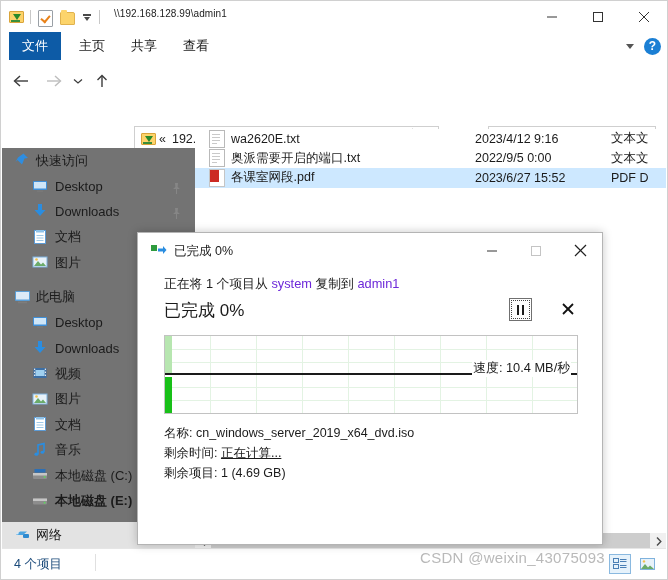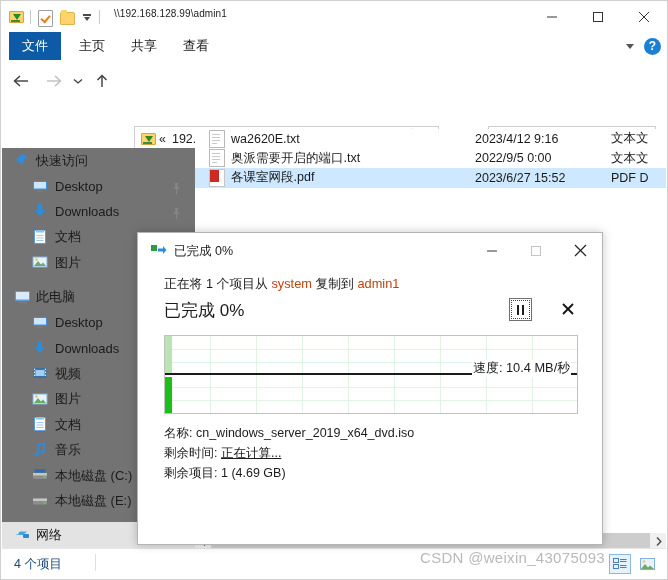--- a/index.html
+++ b/index.html
@@ -120,21 +120,21 @@
   .dlg{position:absolute;left:137px;top:232px;width:466px;height:313px;background:#fff;
        border:1px solid #b4b4b4;box-shadow:0 0 9px rgba(0,0,0,.22);box-sizing:border-box;}
   .dlg-title{position:absolute;left:0;top:0;height:36px;width:100%;}
   .dlg-ico{position:absolute;left:13px;top:11px;width:16px;height:13px;}
   .dlg-ttxt{position:absolute;left:36px;top:10px;font-size:12.5px;color:#1b1b1b;}
   .dlg-btns{position:absolute;right:0;top:0;display:flex;}
   .dbtn{width:44px;height:35px;display:flex;align-items:center;justify-content:center;}
 
   .dlg-body{position:absolute;left:0;top:36px;right:0;bottom:56px;}
   .line1{position:absolute;left:26px;top:7px;font-size:12.8px;color:#1b1b1b;white-space:nowrap;}
-  .line1 b{font-weight:normal;color:#c2410c;}
+  .line1 b{font-weight:normal;color:#6d28d9;}
   .line2{position:absolute;left:26px;top:30px;font-size:17px;color:#1b1b1b;}
   .pausebtn{position:absolute;left:371px;top:29px;width:23px;height:23px;border:1px solid #707070;
      background:#fff;display:flex;align-items:center;justify-content:center;box-sizing:border-box;
      outline:1px dotted #444;outline-offset:-3px;}
   .pausebtn i{display:block;width:2px;height:10px;background:#1b1b1b;margin:0 1.5px;}
   .cancelx{position:absolute;left:420px;top:30px;width:20px;height:20px;display:flex;align-items:center;justify-content:center;}
 
   .graph{position:absolute;left:26px;top:66px;width:414px;height:79px;border:1px solid #c2c2c2;background:#fff;box-sizing:border-box;padding-left:14px;}
   .gv{position:absolute;top:0;bottom:0;width:1px;background:#e3f3e3;}
   .gh{position:absolute;left:0;right:0;height:1px;background:#e3f3e3;}
@@ -454,21 +454,21 @@
 
       <div class="navitem">
         <span style="width:30px;"></span>
         <span class="ic">
           <svg width="16" height="16" viewBox="0 0 16 16">
               <rect x="1" y="5.5" width="14" height="6" rx="1" fill="#8d8d8d"></rect>
               <rect x="1" y="5.5" width="14" height="2.5" fill="#c6c6c6"></rect>
               <circle cx="12.6" cy="9.7" r="1" fill="#5fd35f"></circle>
             </svg>
         </span>
-        <span class="lbl" style="margin-left:6px;">本地磁盘 (E:)</span>
+        <span class="lbl" style="margin-left:6px;font-weight:bold;">本地磁盘 (E:)</span>
       </div>
 
       <div style="height:8px;"></div>
 
       <div class="navitem sel">
         <span style="width:12px;"></span>
         <span class="ic">
           <svg width="17" height="16" viewBox="0 0 17 16">
               <path d="M2 9 L9 9 L13 5.5 L6 5.5 Z" fill="#4aa3e0"></path>
               <rect x="9" y="8" width="6" height="4" rx="1" fill="#2e8ad0"></rect>

